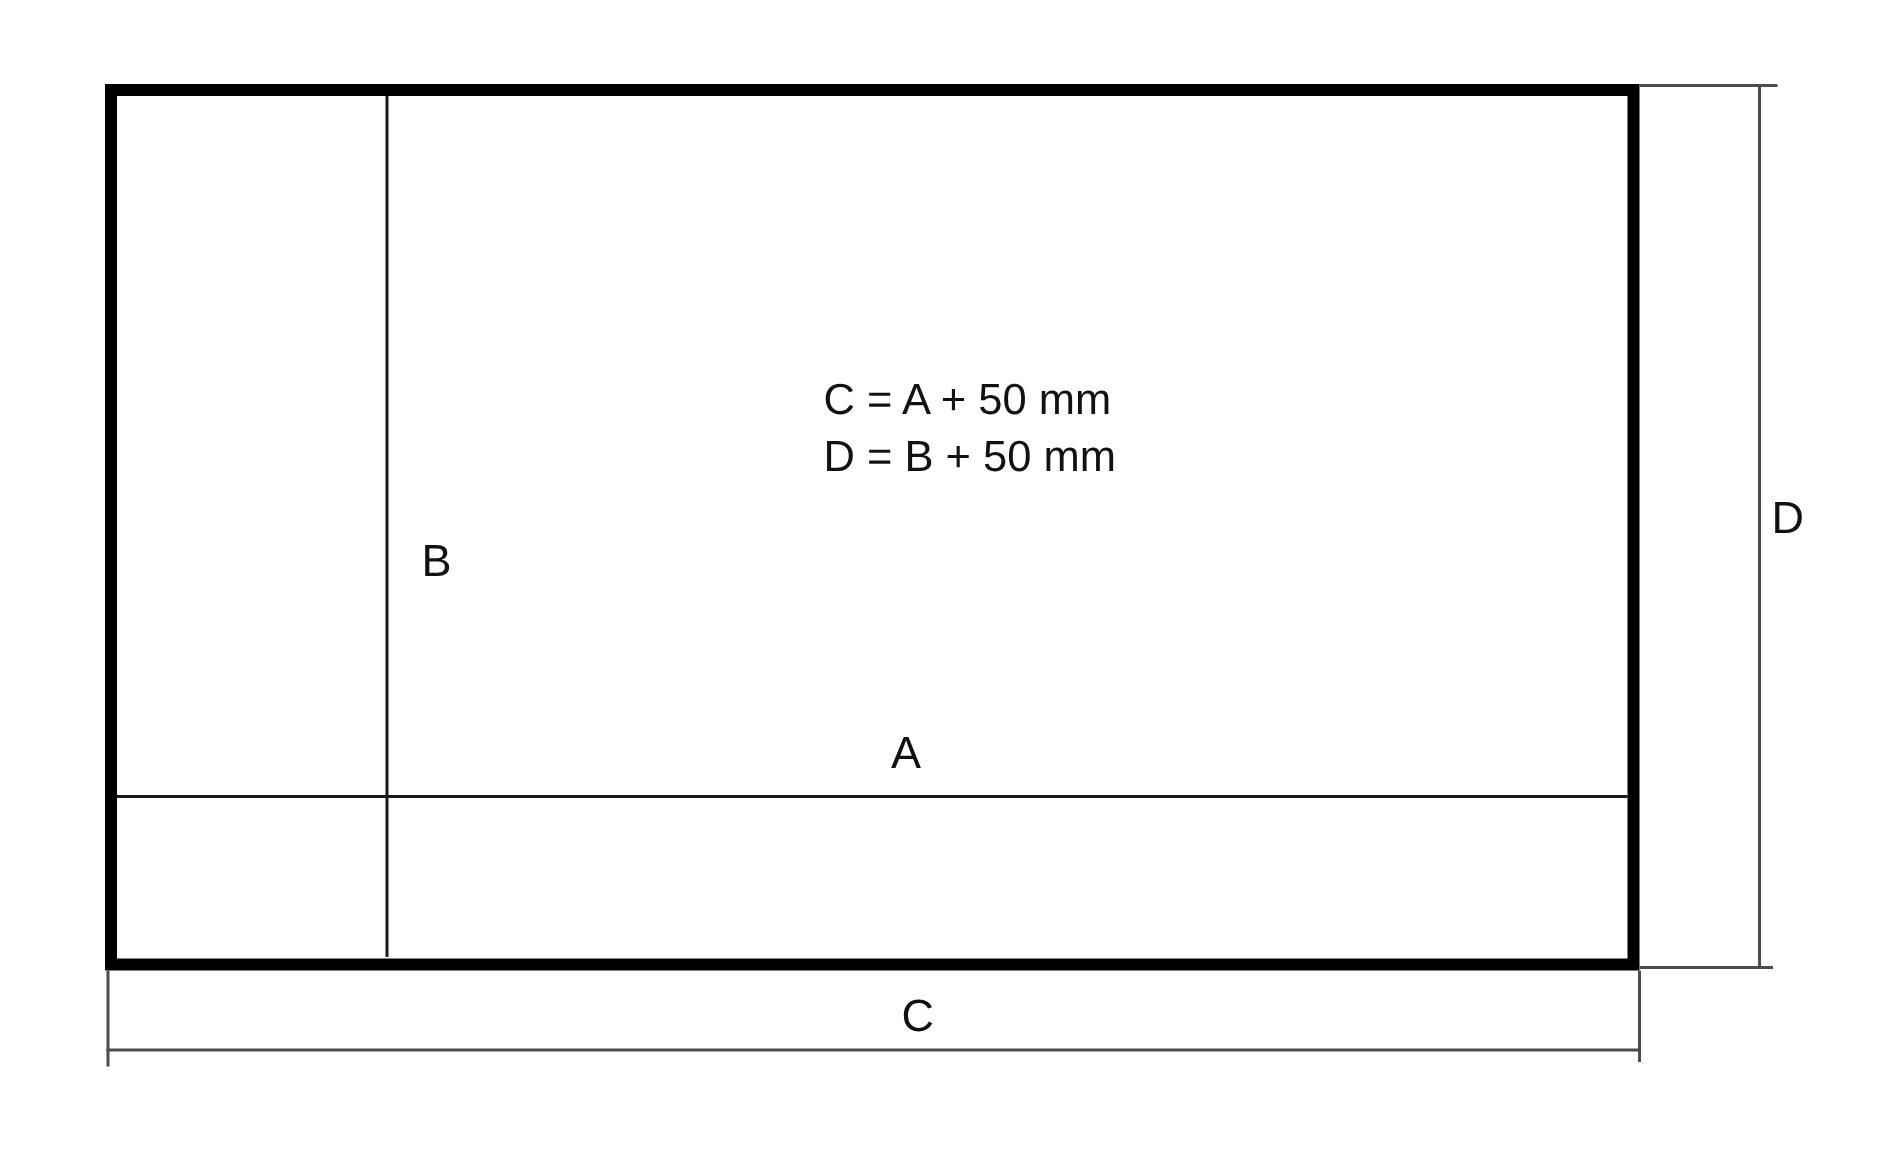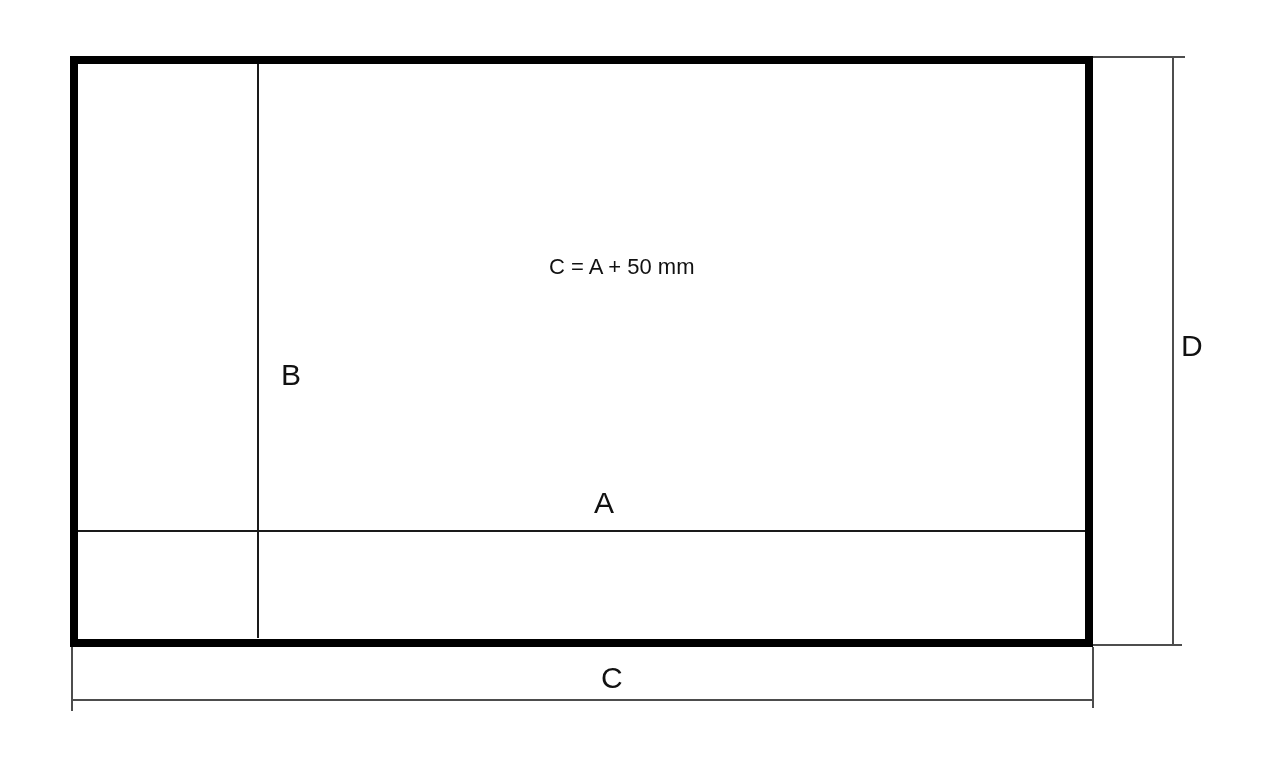--- a/index.html
+++ b/index.html
@@ -54,21 +54,21 @@
     white-space: nowrap;
   }
   .label-b { left: 281px;  top: 358px; }
   .label-a { left: 594px;  top: 486px; }
   .label-c { left: 601px;  top: 661px; }
   .label-d { left: 1181px; top: 329px; }
 
   .formulas {
     position: absolute;
     left: 549px; top: 248px;
-    font-size: 22px;
+    font-size: 29px;
     line-height: 38px;
     color: #111111;
     white-space: nowrap;
   }
 </style>
 </head>
 <body>
 
 <div class="canvas">
 
@@ -85,15 +85,16 @@
   <div class="abs dim c-ext-right"></div>
   <div class="abs dim c-dim"></div>
 
   <div class="label label-b">B</div>
   <div class="label label-a">A</div>
   <div class="label label-c">C</div>
   <div class="label label-d">D</div>
 
   <div class="formulas">
     <div>C = A + 50 mm</div>
+    <div>D = B + 50 mm</div>
   </div>
 
 </div>
 
 </body></html>

